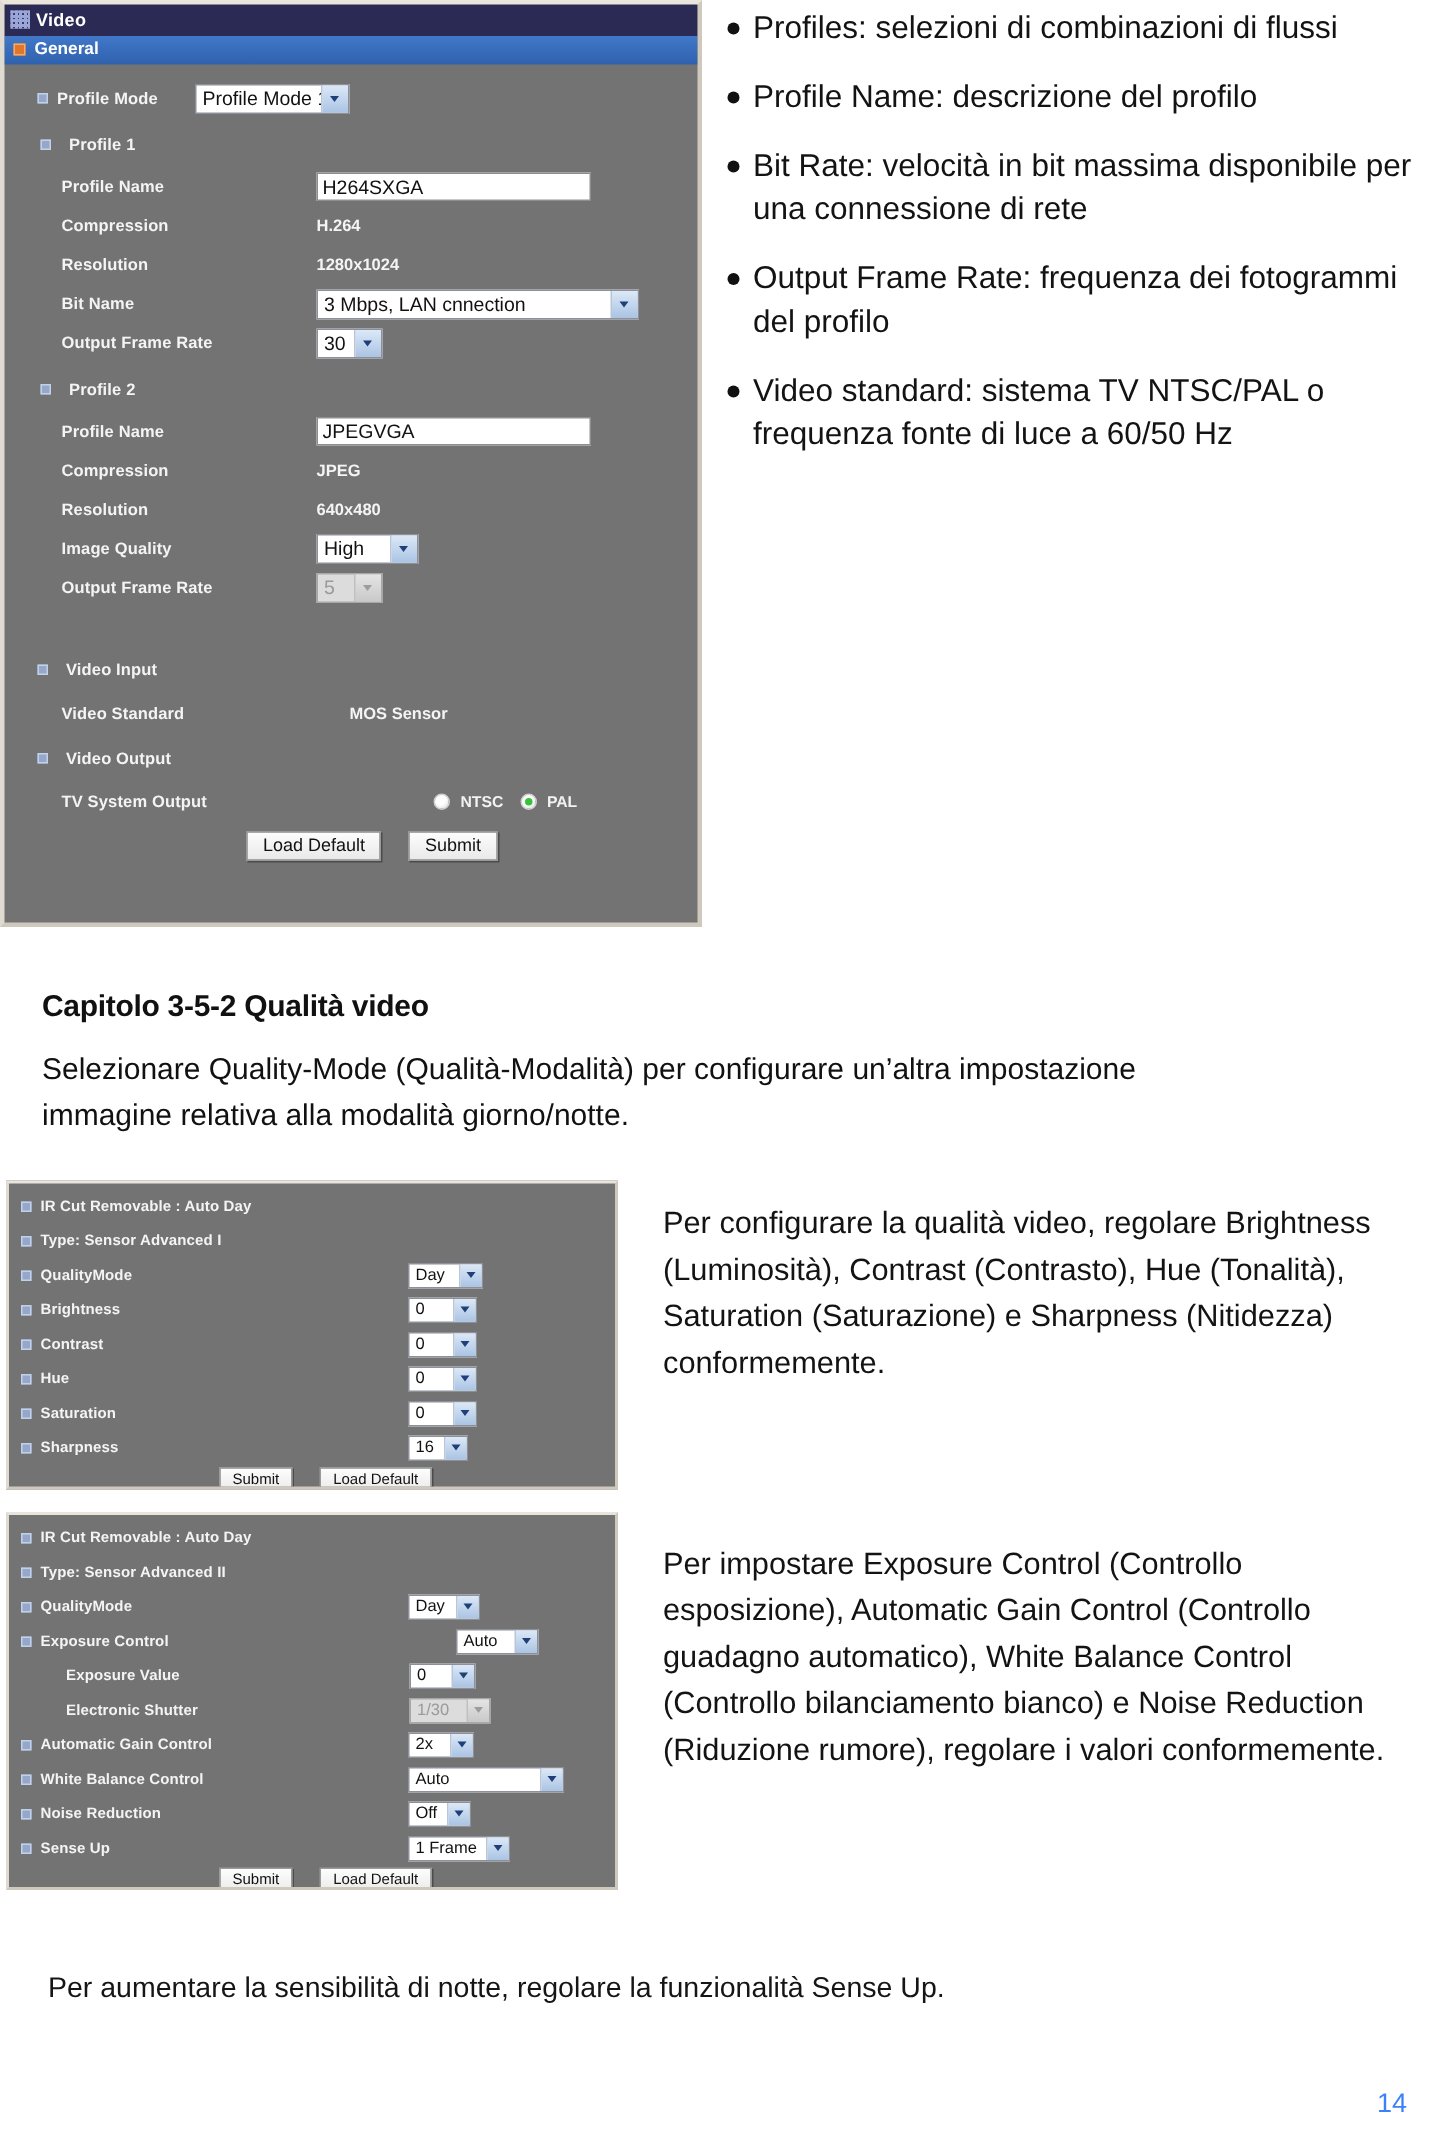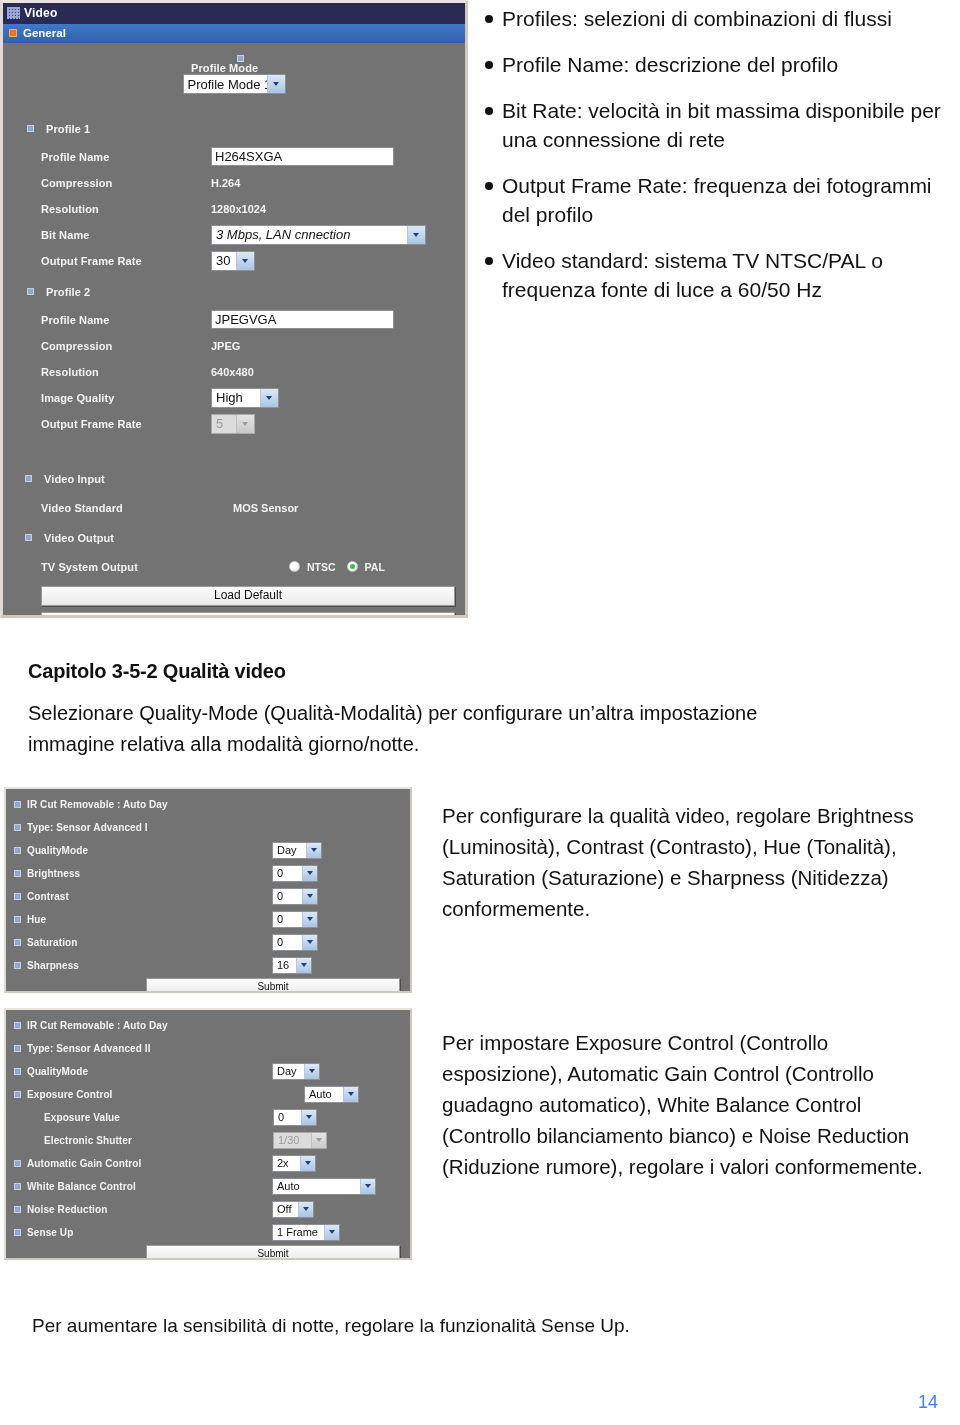--- a/index.html
+++ b/index.html
@@ -158,21 +158,21 @@
     background: linear-gradient(to bottom, #fdfdfd 0%, #e9e9e9 100%);
     border: 1px solid #9a9a9a;
     box-shadow: 1px 1px 0 rgba(0,0,0,.35);
     color: #111;
     font-size: 12px;
     font-family: "Liberation Sans", sans-serif;
     padding: 1px 10px 2px 10px;
     line-height: 15px;
     white-space: nowrap;
   }
-  .btnrow { display: flex; gap: 6px; justify-content: center; flex-direction: column; }
+  .btnrow { display: flex; gap: 18px; justify-content: center; }
 
   
   .radiogrp { display: flex; align-items: center; gap: 7px; }
   .radio {
     width: 11px; height: 11px; border-radius: 50%;
     background: radial-gradient(circle at 35% 32%, #ffffff 0 45%, #d5d5d5 100%);
     border: 1px solid #cfcfcf;
     flex: 0 0 auto;
     position: relative;
   }
@@ -263,21 +263,21 @@
     <span>Video</span>
   </div>
 
   <div class="cam-subbar">
     <span class="sq-orange"></span>
     <span>General</span>
   </div>
 
   <div class="cam-body" style="padding-top:12px;">
 
-    <div class="row" style="margin-bottom:24px;flex-direction:column;">
+    <div class="row" style="margin-bottom:10px;">
       <span class="sq-blue" style="margin-left:12px;"></span>
       <span class="lbl" style="margin-left:6px; width:92px;">Profile Mode</span>
       <span class="ddl big" style="width:103px;">
         <span class="dval">Profile Mode 1</span>
         <span class="darrow"></span>
       </span>
     </div>
 
     <div class="row grp-head" style="margin-bottom:7px; margin-left:14px;">
       <span class="sq-blue"></span>
@@ -296,21 +296,21 @@
       <span class="plain-val">H.264</span>
     </div>
 
     <div class="row tight" style="margin-left:28px;">
       <span class="lbl" style="width:170px;">Resolution</span>
       <span class="plain-val">1280x1024</span>
     </div>
 
     <div class="row tight" style="margin-left:28px;">
       <span class="lbl" style="width:170px;">Bit Name</span>
-      <span class="ddl big" style="width:215px;font-style:italic;">
+      <span class="ddl big" style="width:215px;">
         <span class="dval">3 Mbps, LAN cnnection</span>
         <span class="darrow"></span>
       </span>
     </div>
 
     <div class="row" style="margin-left:28px; margin-bottom:10px;">
       <span class="lbl" style="width:170px;">Output Frame Rate</span>
       <span class="ddl big" style="width:44px;">
         <span class="dval">30</span>
         <span class="darrow"></span>

